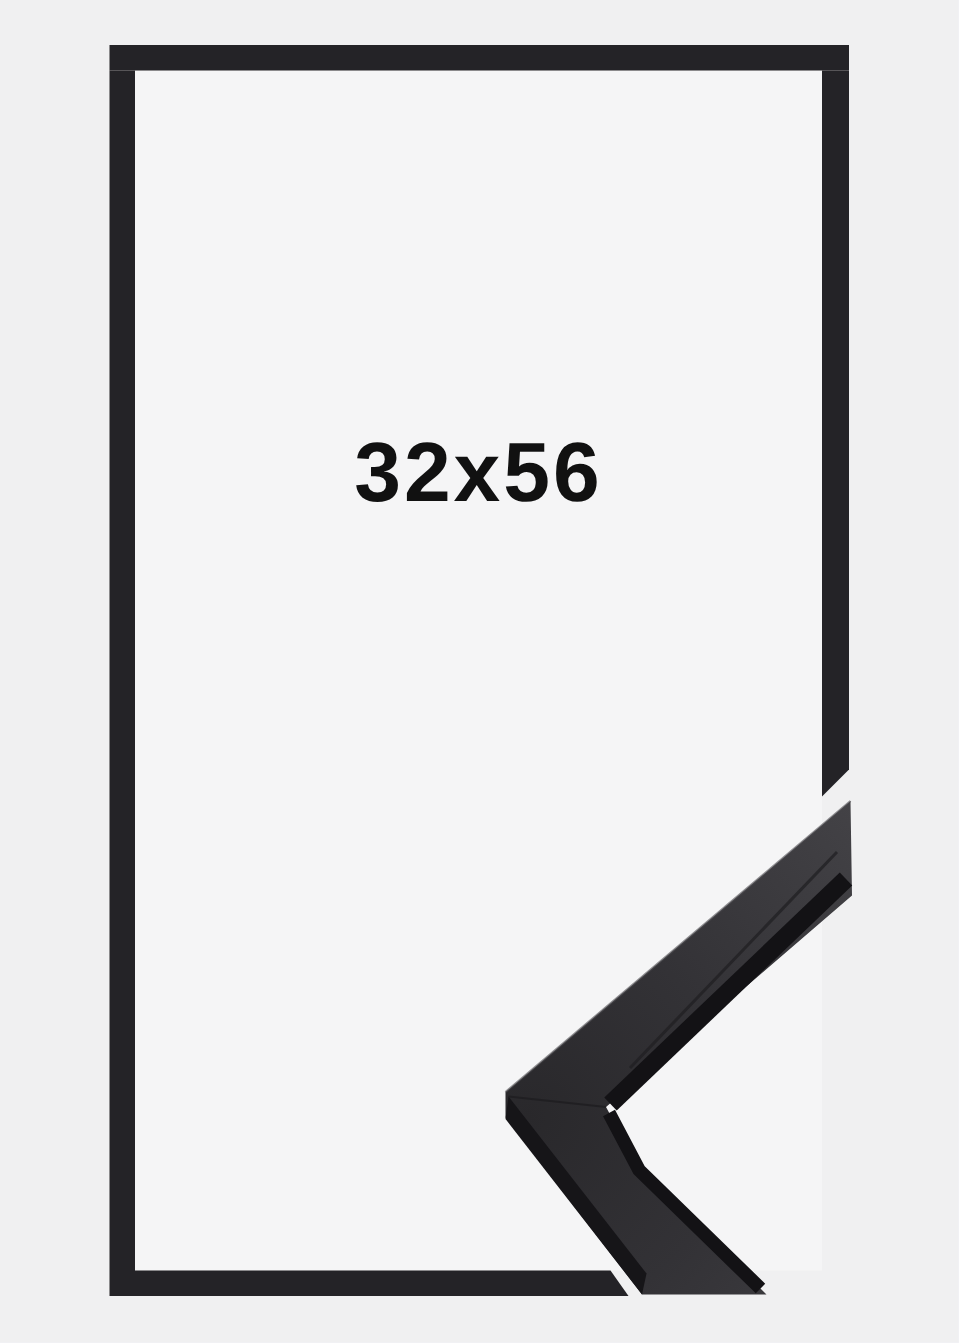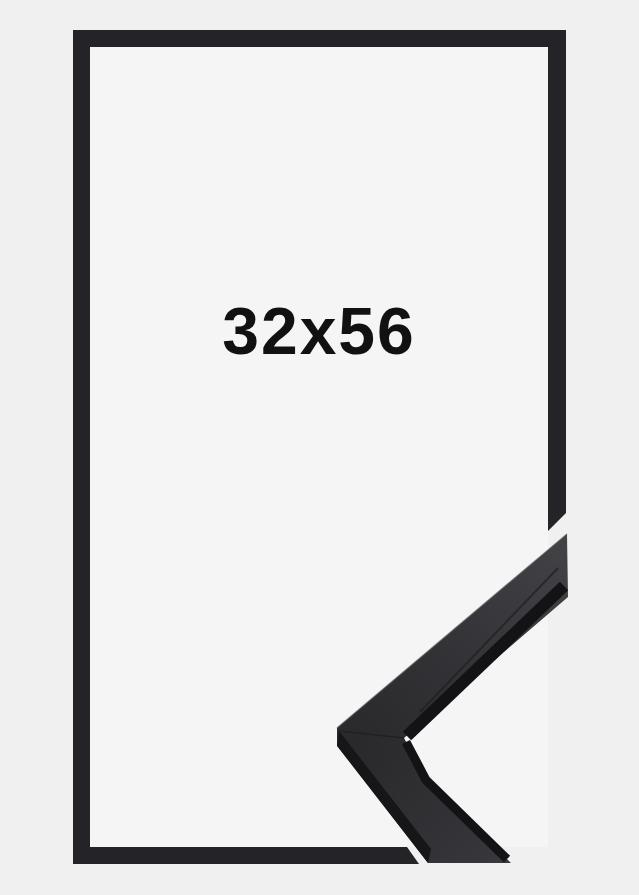--- a/index.html
+++ b/index.html
@@ -27,25 +27,25 @@
   .canvas svg{
     position:absolute;
     left:0;top:0;
     width:639px;height:895px;
     display:block;
   }
   .size-label{
     position:absolute;
     left:90px;
     width:458px;
-    top:290px;
+    top:274px;
     height:82px;
     line-height:82px;
     text-align:center;
-    font-size:66px;
+    font-size:56px;
     font-weight:700;
     letter-spacing:2px;
     color:var(--label-text);
     user-select:none;
   }
 </style>
 </head>
 <body>
 
 <div class="canvas">

